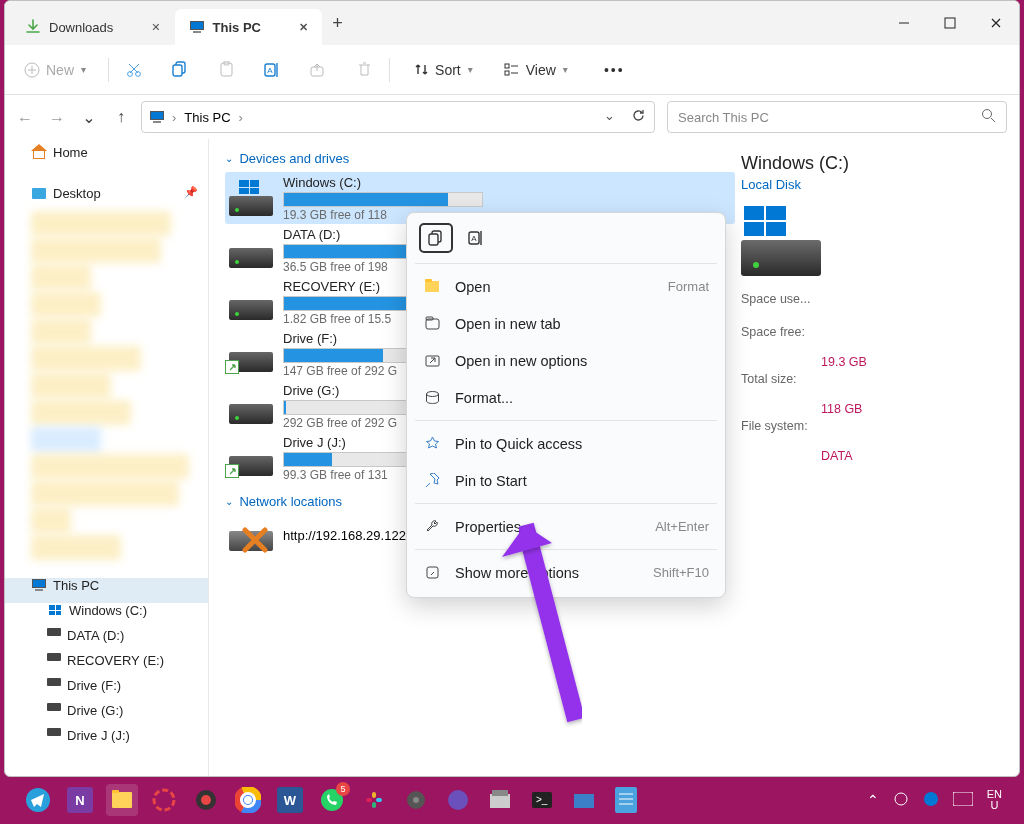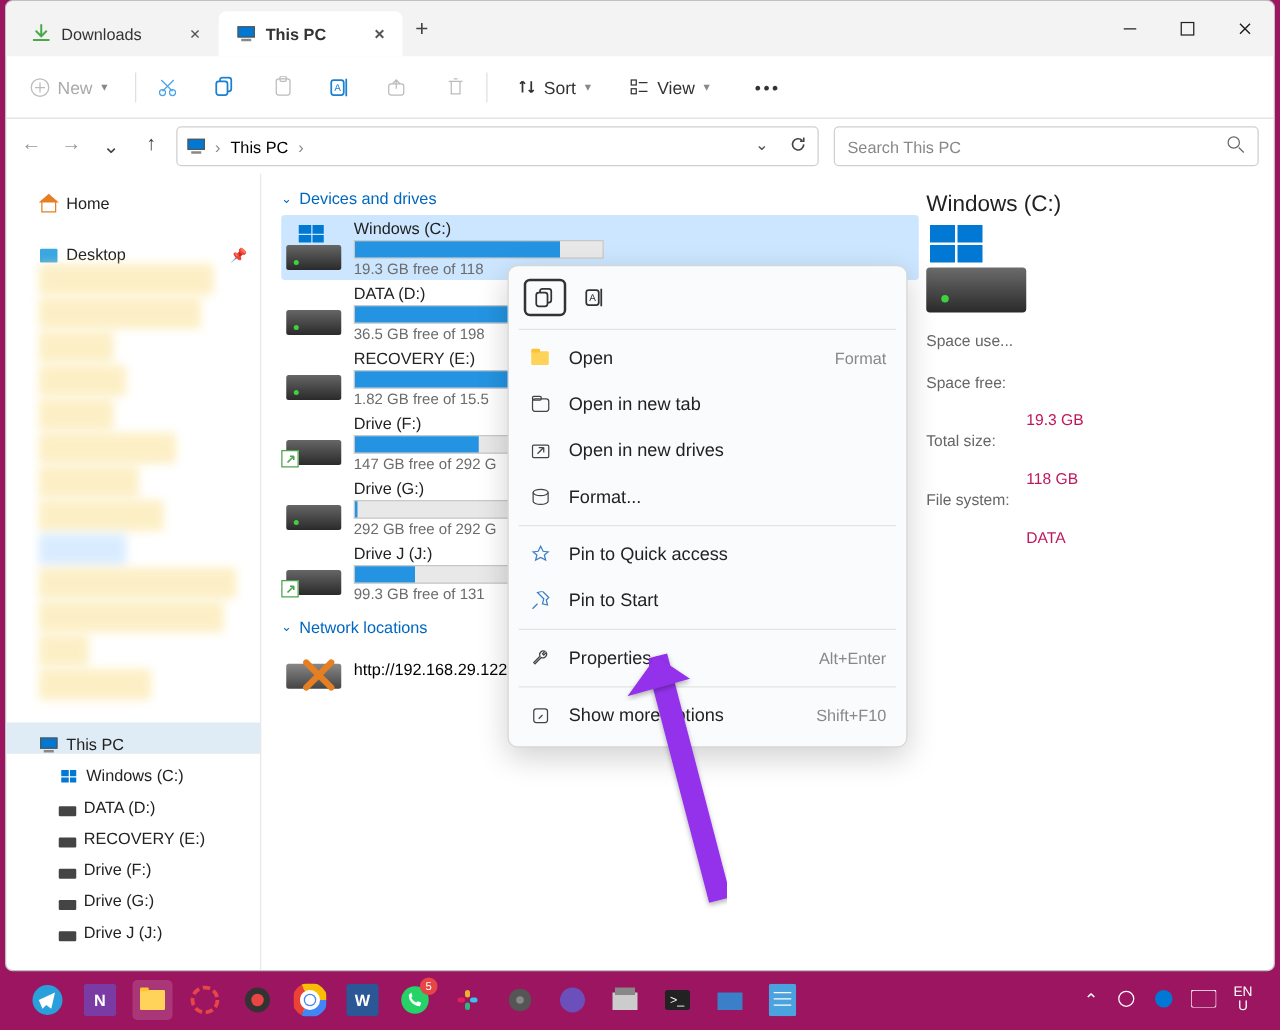--- a/index.html
+++ b/index.html
@@ -25,21 +25,21 @@
 .navarrows { display: flex; gap: 16px; color: #444; font-size: 16px; }
 .navarrows span { width: 16px; text-align: center; }
 .addrbox { flex: 1; height: 32px; border: 1px solid #d0d0d0; border-radius: 4px; display: flex; align-items: center; padding: 0 8px; gap: 8px; font-size: 13px; }
 .addrbox .crumb { display: flex; align-items: center; gap: 6px; }
 .addrcontrols { margin-left: auto; display: flex; gap: 16px; color: #555; }
 .searchbox { width: 340px; height: 32px; border: 1px solid #d0d0d0; border-radius: 4px; display: flex; align-items: center; padding: 0 10px; font-size: 13px; color: #888; }
 .searchbox span.mag { margin-left: auto; }
 
 .body { display: flex; height: calc(100% - 138px); }
 .sidebar { width: 204px; border-right: 1px solid #e8e8e8; position: relative; overflow: hidden; padding-top: 6px; font-size: 13px; }
-.sb-item { display: flex; align-items: flex-end; height: 25px; padding: 0 10px 0 26px; gap: 6px; color: #222; position: relative; }
+.sb-item { display: flex; align-items: flex-start; height: 25px; padding: 0 10px 0 26px; gap: 6px; color: #222; position: relative; }
 .sb-item.sel { background: #e0ecf5; }
 .sb-pin { position: absolute; right: 10px; color: #aaa; font-size: 11px; }
 .sb-icon { width: 16px; height: 14px; display: inline-flex; align-items: center; justify-content: center; }
 .blur-item { height: 25px; background: #fbe5a0; margin-bottom: 2px; border-radius: 2px; opacity: 0.6; filter: blur(4px); }
 
 .main { flex: 1; padding: 12px 16px; display: flex; }
 .drives { width: 510px; }
 .section-hdr { display: flex; align-items: center; gap: 6px; color: #0067c0; font-size: 13px; margin-bottom: 6px; cursor: pointer; }
 .drive { display: flex; align-items: center; gap: 10px; height: 52px; padding: 2px 4px; border-radius: 3px; }
 .drive.sel { background: #cce6ff; }
@@ -435,20 +435,21 @@
             <svg style="position:absolute;bottom:-3px;left:12px;" width="28" height="28">
                 <path d="M4 24 L24 4 M4 4 L24 24" stroke="#e67e22" stroke-width="5" stroke-linecap="round"></path>
               </svg>
           </div>
           <span style="font-size:13px;">http://192.168.29.122:8989/ (Z:)</span>
         </div>
       </div>
 
       <div class="details">
         <div class="title">Windows (C:)</div>
+        <div class="subtitle">Local Disk</div>
         <div class="big-drive">
           <div class="win winlogo" style="width:42px;height:30px;gap:2px;">
               <div></div>
               <div></div>
               <div></div>
               <div></div>
             </div>
           <div class="body3d"></div>
             <div class="light"></div>
         </div>
@@ -508,21 +509,21 @@
       </span>
       <span>Open in new tab</span>
     </div>
   <div class="ctx-item">
       <span class="ic">
         <svg width="15" height="15" viewBox="0 0 15 15">
           <rect x="1" y="3" width="13" height="10" rx="1" stroke="#444" fill="none"></rect>
           <path d="M5 10l5-5M10 5v4M10 5h-4" stroke="#444" fill="none"></path>
         </svg>
       </span>
-      <span>Open in new drives</span>
+      <span>Open in new options</span>
     </div>
   <div class="ctx-item">
       <span class="ic">
         <svg width="15" height="15" viewBox="0 0 15 15">
           <ellipse cx="7.5" cy="4" rx="6" ry="2.5" stroke="#444" fill="none"></ellipse>
           <path d="M1.5 4v7c0 1.4 2.7 2.5 6 2.5s6-1.1 6-2.5V4" stroke="#444" fill="none"></path>
         </svg>
       </span>
       <span>Format...</span>
     </div>

